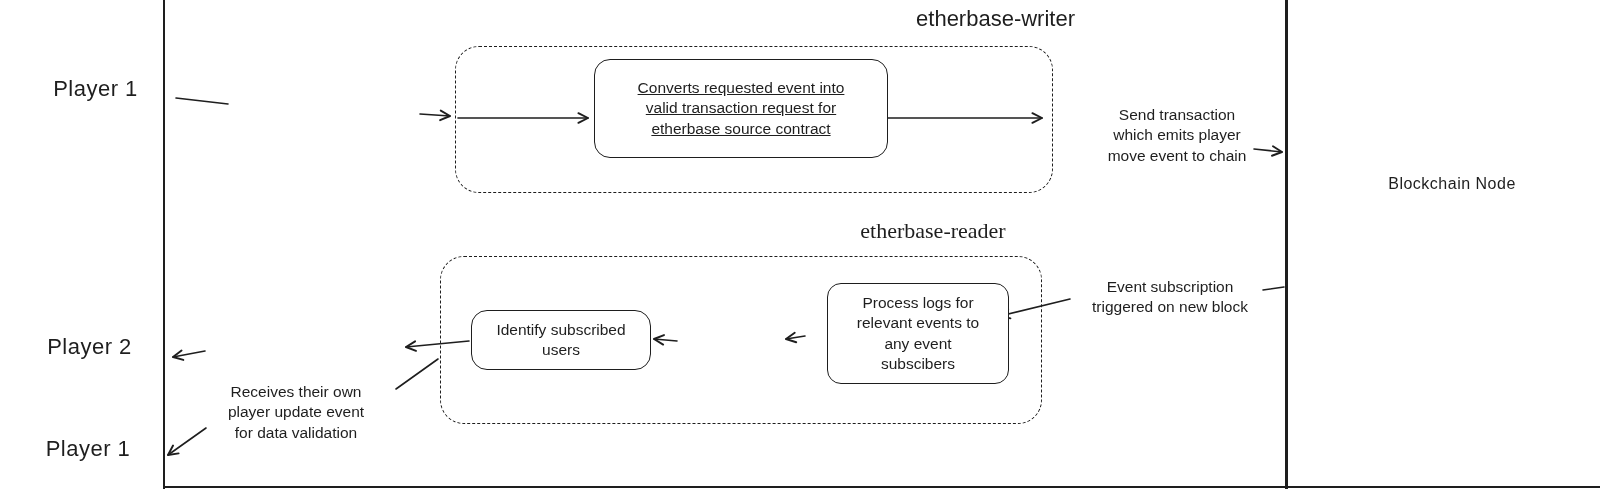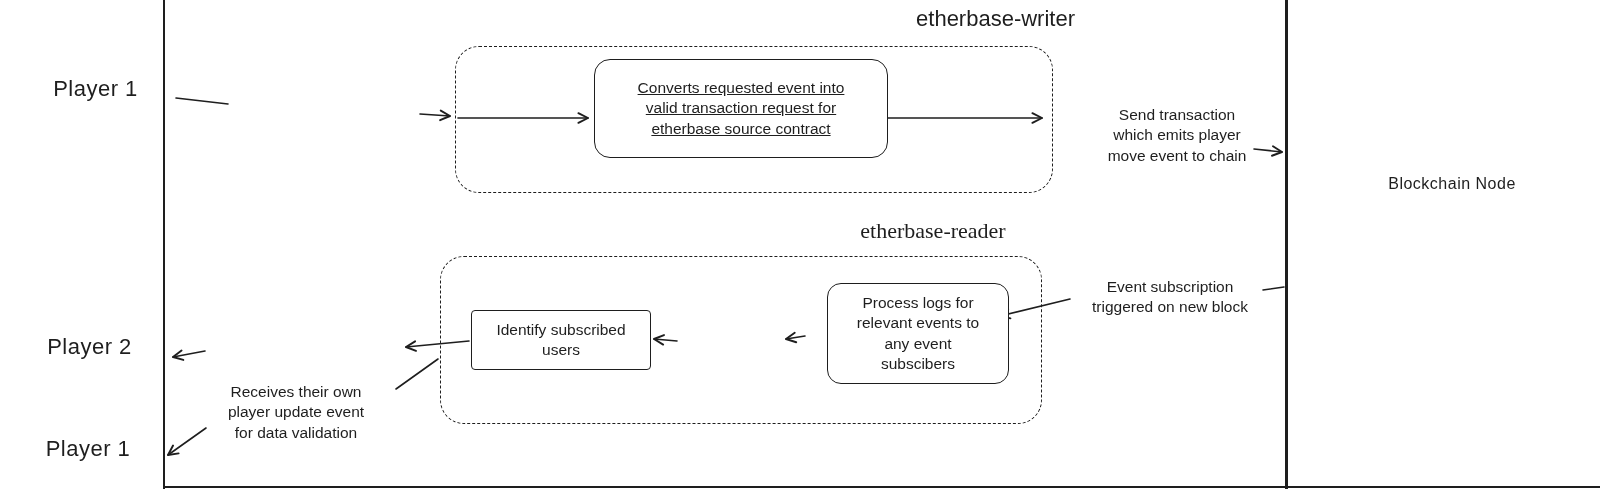--- a/index.html
+++ b/index.html
@@ -97,21 +97,21 @@
   <div class="solid-box" style="left:594px;top:59px;width:292px;height:97px;text-decoration:underline;">Converts requested event into
 valid transaction request for
 etherbase source contract</div>
 
   <div class="group-title" style="left:828px;top:218px;width:210px;font-family:Liberation Serif, serif;">etherbase-reader</div>
   <div class="dashed-box" style="left:440px;top:256px;width:600px;height:166px;"></div>
   <div class="solid-box" style="left:807px;top:283px;width:180px;height:99px;border-radius:14px;margin-left:20px;">Process logs for
 relevant events to
 any event
 subscibers</div>
-  <div class="solid-box" style="left:471px;top:310px;width:178px;height:58px;border-radius:4px;">Identify subscribed
+  <div class="solid-box" style="left:471px;top:310px;width:178px;height:58px;border-radius:16px;">Identify subscribed
 users</div>
 
   <div class="note" style="left:1086px;top:105px;width:182px;">Send transaction
 which emits player
 move event to chain</div>
   <div class="note" style="left:1072px;top:277px;width:196px;">Event subscription
 triggered on new block</div>
   <div class="note" style="left:196px;top:382px;width:200px;">Receives their own
 player update event
 for data validation</div>

